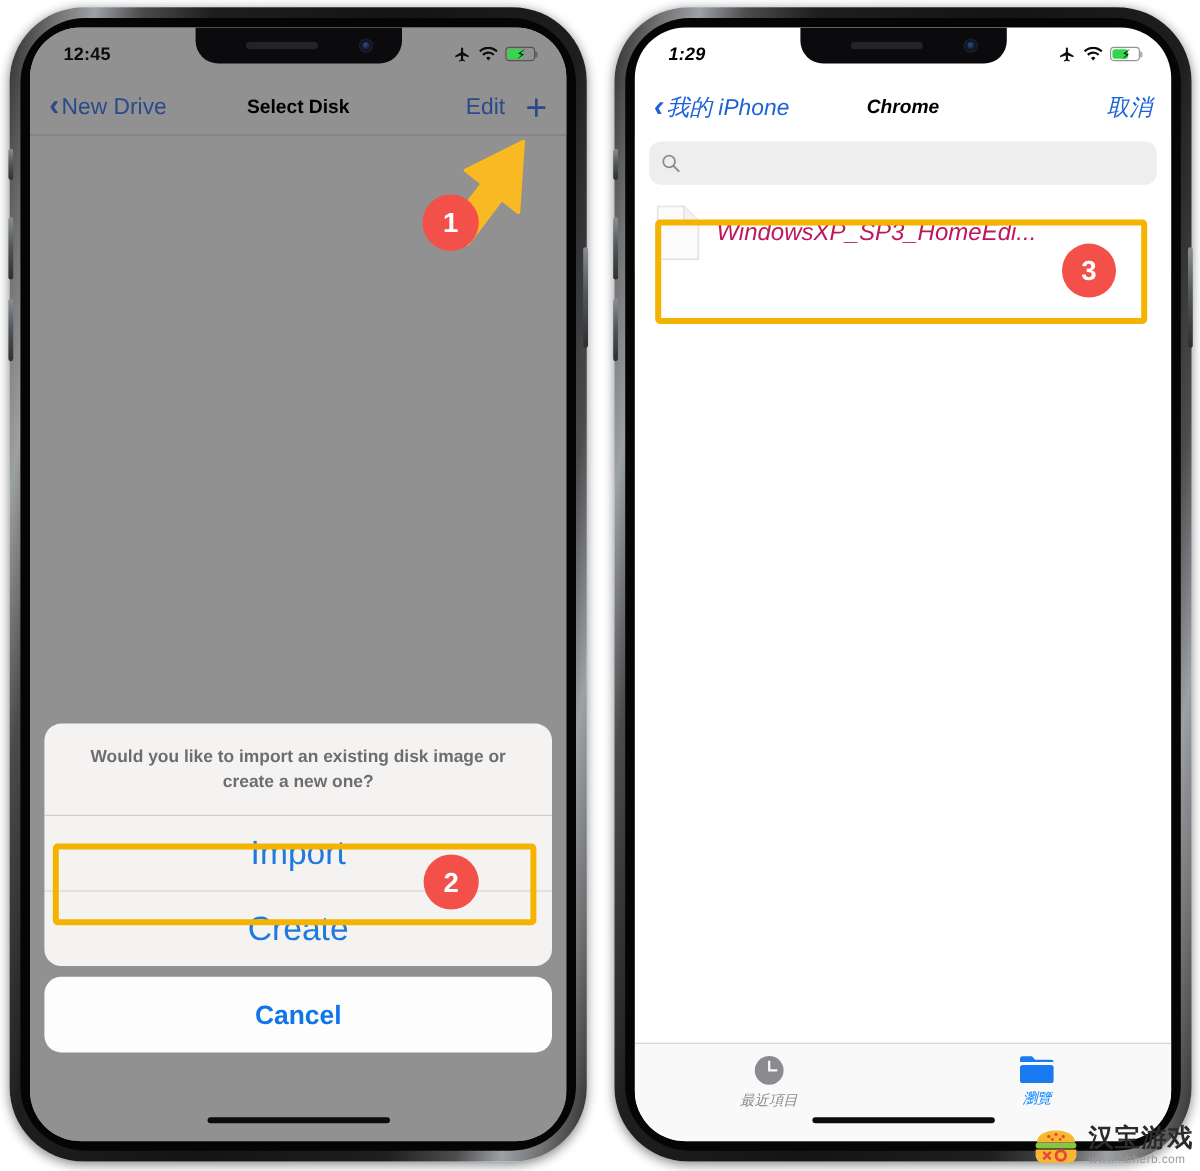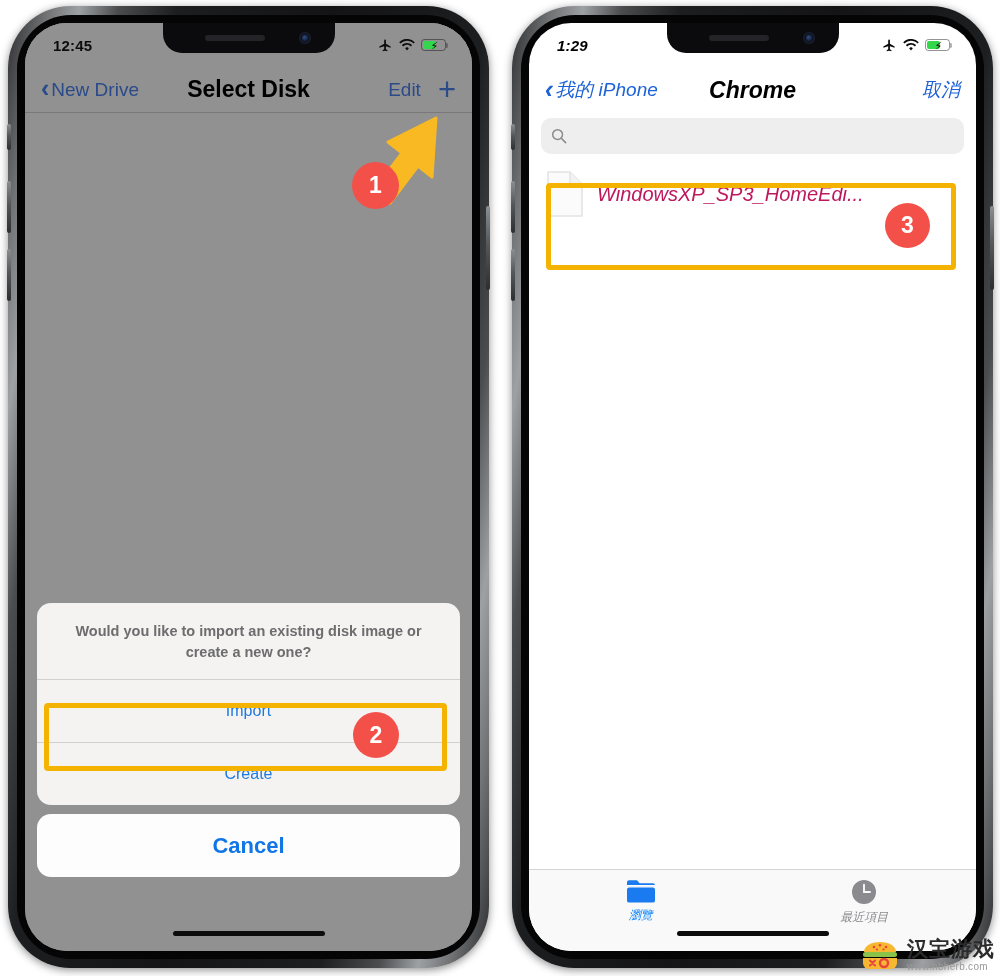--- a/index.html
+++ b/index.html
@@ -93,21 +93,21 @@
   
   .navbar {
     position: relative; height: 46px;
     display: flex; align-items: center; justify-content: space-between;
     padding: 0 16px; z-index: 10;
   }
   .navbar.with-sep { border-bottom: 0.5px solid rgba(0,0,0,.16); }
   .nav-back { display: flex; align-items: center; color: #1d62d6; font-size: 19px; gap: 2px; }
   .nav-back .chev { font-size: 25px; font-weight: 600; line-height: 1; margin-top:-2px; }
   .nav-title { position: absolute; left: 0; right: 0; text-align: center;
-               font-size: 23px; font-weight: 700; color: #000; pointer-events: none; }
+               font-size: 16px; font-weight: 700; color: #000; pointer-events: none; }
   .nav-right { display: flex; align-items: center; gap: 17px; z-index: 2; }
   .nav-action { color: #1d62d6; font-size: 19px; }
   .nav-plus { color: #1d62d6; font-size: 31px; font-weight: 300; line-height: 22px; }
 
   
   #phone-left { left: 8px; top: 6px; width: 481px; height: 962px; }
   #phone-left .phone-screen { background: #919191; }
   #phone-left .statusbar, #phone-left .navbar { background: #919191; }
   #phone-left .nav-back, #phone-left .nav-action, #phone-left .nav-plus { color: #2a4a8a; }
   #phone-left .status-time { color: #0c0c0c; }
@@ -119,21 +119,21 @@
     background: #f4f3f1; border-radius: 14px; overflow: hidden;
     margin-bottom: 9px;
   }
   .sheet-msg {
     padding: 18px 26px 15px; text-align: center;
     font-size: 14.5px; line-height: 1.5; color: #6d6d70; font-weight: 600;
   }
   .sheet-btn {
     position: relative; height: 63px;
     display: flex; align-items: center; justify-content: center;
-    font-size: 16px; color: #1f7ae0;
+    font-size: 28px; color: #1f7ae0;
     border-top: 0.5px solid rgba(0,0,0,.14);
   }
   .sheet-cancel {
     background: #fdfdfd; border-radius: 14px; height: 63px;
     display: flex; align-items: center; justify-content: center;
     font-size: 22px; font-weight: 600; color: #1076e8;
   }
   .home-indicator {
     position: absolute; left: 50%; transform: translateX(-50%); bottom: 15px;
     width: 152px; height: 5px; border-radius: 3px; background: #0c0c0c;
@@ -312,34 +312,34 @@
 
       <div class="file-row">
         <svg class="file-icon" viewBox="0 0 36 46">
           <path d="M1 1h22l12 12v32H1z" fill="#fbfbfb" stroke="#e4e4e6" stroke-width="1.6" stroke-linejoin="round"></path>
           <path d="M23 1v12h12" fill="#f2f2f4" stroke="#e4e4e6" stroke-width="1.6" stroke-linejoin="round"></path>
         </svg>
         <span class="file-name">WindowsXP_SP3_HomeEdi...</span>
       </div>
 
       <div class="tabbar">
+        <div class="tab inactive">
+          <svg width="28" height="28" viewBox="0 0 28 28">
+            <circle cx="14" cy="14" r="12" fill="#8b8b8f"></circle>
+            <path d="M14 6.8V14h6" stroke="#f9f9f9" stroke-width="1.9" fill="none" stroke-linecap="round"></path>
+          </svg>
+          <span class="label">最近項目</span>
+        </div>
         <div class="tab active">
           <svg width="30" height="26" viewBox="0 0 30 26">
             <path d="M1 4.2a2 2 0 0 1 2-2h8l2.6 3h13.4a2 2 0 0 1 2 2v1H1z" fill="#1a7bf0"></path>
             <rect x="1" y="9.4" width="28" height="15.2" rx="2.2" fill="#1a7bf0"></rect>
             <rect x="1" y="7" width="28" height="1.6" fill="#ffffff"></rect>
           </svg>
           <span class="label">瀏覽</span>
-        </div>
-        <div class="tab inactive">
-          <svg width="28" height="28" viewBox="0 0 28 28">
-            <circle cx="14" cy="14" r="12" fill="#8b8b8f"></circle>
-            <path d="M14 6.8V14h6" stroke="#f9f9f9" stroke-width="1.9" fill="none" stroke-linecap="round"></path>
-          </svg>
-          <span class="label">最近項目</span>
         </div>
       </div>
 
       <div class="home-indicator"></div>
     </div>
   </div>
 
   <div class="hl-box" style="left:44px; top:703px; width:403px; height:68px;"></div>
 
   <div class="hl-box" style="left:546px; top:183px; width:410px; height:87px;"></div>

